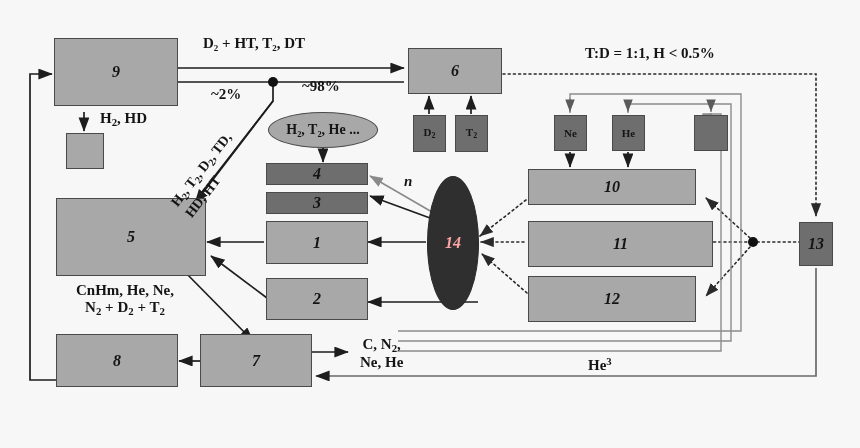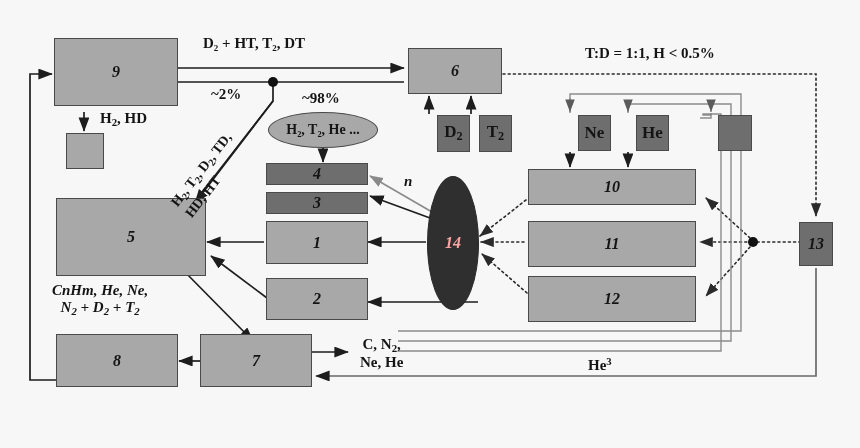--- a/index.html
+++ b/index.html
@@ -18,21 +18,21 @@
     border:1.4px solid #4a4a4a;
     background:#a8a8a8;
     display:flex;align-items:center;justify-content:center;
     font-style:italic;font-weight:bold;
     color:#141414;
     font-size:16px;
     z-index:3;
   }
   .node.dark{background:#6e6e6e;}
   .node.blank{}
-  .node.small{font-style:normal;font-size:17px;font-weight:bold;margin-left:24px;}
+  .node.small{font-style:normal;font-size:11px;font-weight:bold;}
   .node.oval{
     border-radius:50%;
     background:#2f2f2f;
     border:1.4px solid #2a2a2a;
     color:#fca5a5;
   }
   .node.ellipse{
     border-radius:50%;
     background:#a8a8a8;
     border:1.4px solid #4a4a4a;
@@ -207,21 +207,21 @@
     <span>2</span>
   </div>
 
   <div class="node oval" style="left:427px;top:176px;width:52px;height:134px;">
     <span>14</span>
   </div>
 
   <div class="node" style="left:528px;top:169px;width:168px;height:36px;">
     <span>10</span>
   </div>
-  <div class="node" style="left:528px;top:221px;width:168px;height:46px;">
+  <div class="node" style="left:528px;top:221px;width:185px;height:46px;">
     <span>11</span>
   </div>
   <div class="node" style="left:528px;top:276px;width:168px;height:46px;">
     <span>12</span>
   </div>
 
   <div class="node dark" style="left:799px;top:222px;width:34px;height:44px;text-align:right;">
     <span>13</span>
   </div>
 
@@ -229,32 +229,32 @@
     <span>7</span>
   </div>
   <div class="node" style="left:56px;top:334px;width:122px;height:53px;">
     <span>8</span>
   </div>
 
   <div class="lbl" style="left:203px;top:35px;">D₂ + HT, T₂, DT</div>
 
   <div class="lbl" style="left:211px;top:86px;">~2%</div>
 
-  <div class="lbl" style="left:302px;top:90px;">~98%</div>
+  <div class="lbl" style="left:302px;top:78px;">~98%</div>
 
   <div class="lbl" style="left:100px;top:110px;text-align:center;">H<sub>2</sub>, HD</div>
 
   <div class="lbl" style="left:585px;top:45px;">T:D = 1:1, H &lt; 0.5%</div>
 
   <div class="rot" style="left:168px;top:200px;transform:rotate(-52deg);">
     <div>H<sub>2</sub>, T<sub>2</sub>, D<sub>2</sub>, TD,</div>
     <div>HD, HT</div>
   </div>
 
-  <div class="lbl ctr" style="left:52px;top:282px;font-style:italic;">
+  <div class="lbl ctr" style="left:76px;top:282px;">
     <div>CnHm, He, Ne,</div>
     <div>N<sub>2</sub> + D<sub>2</sub> + T<sub>2</sub></div>
   </div>
 
   <div class="lbl ctr" style="left:360px;top:336px;">
     <div>C, N<sub>2</sub>,</div>
     <div>Ne, He</div>
   </div>
 
   <div class="lbl it" style="left:404px;top:173px;font-size:15px;">n</div>

